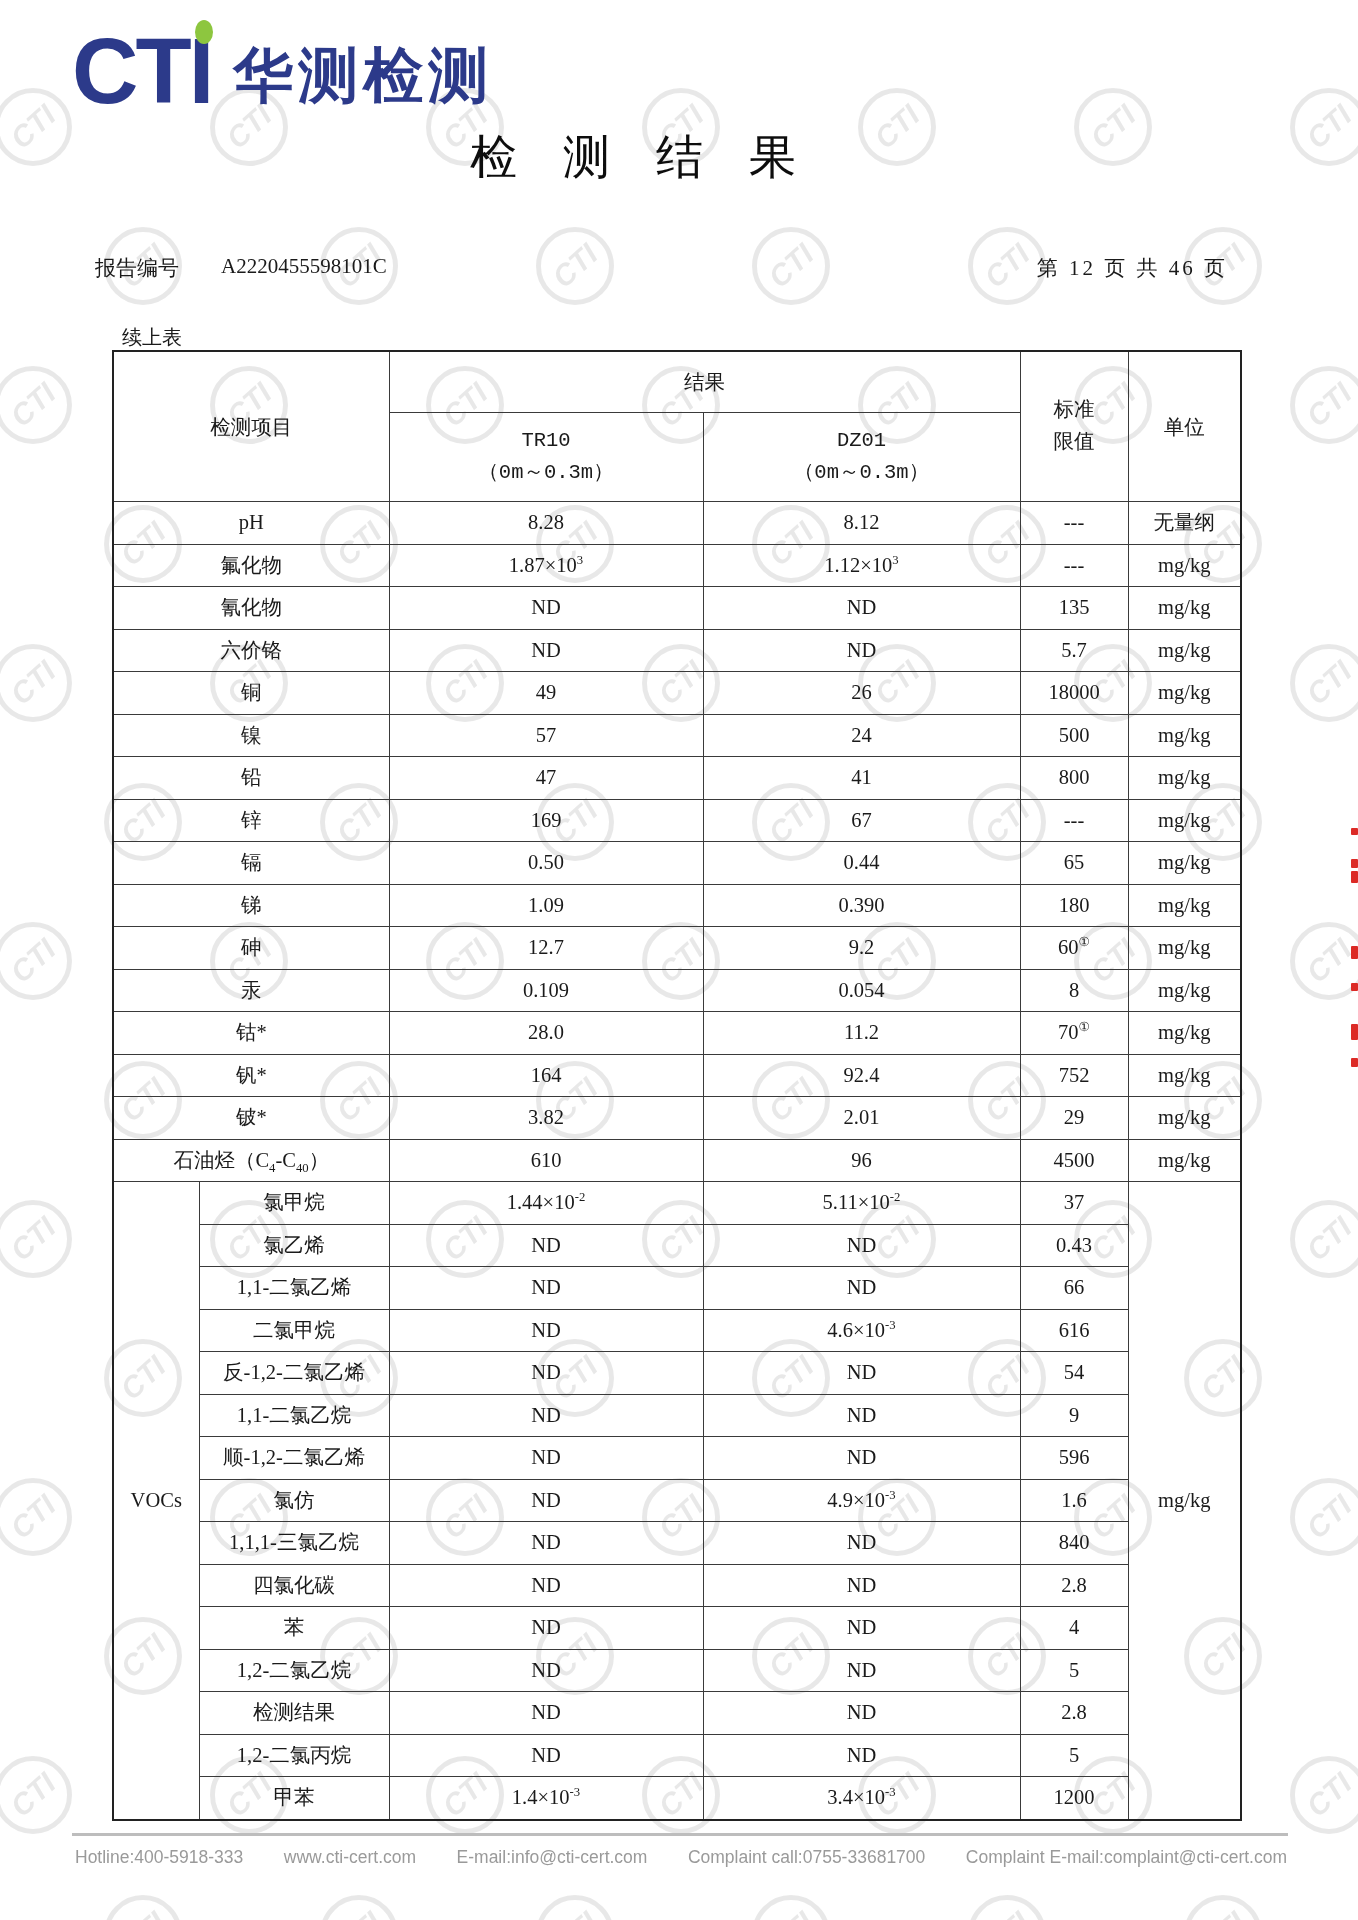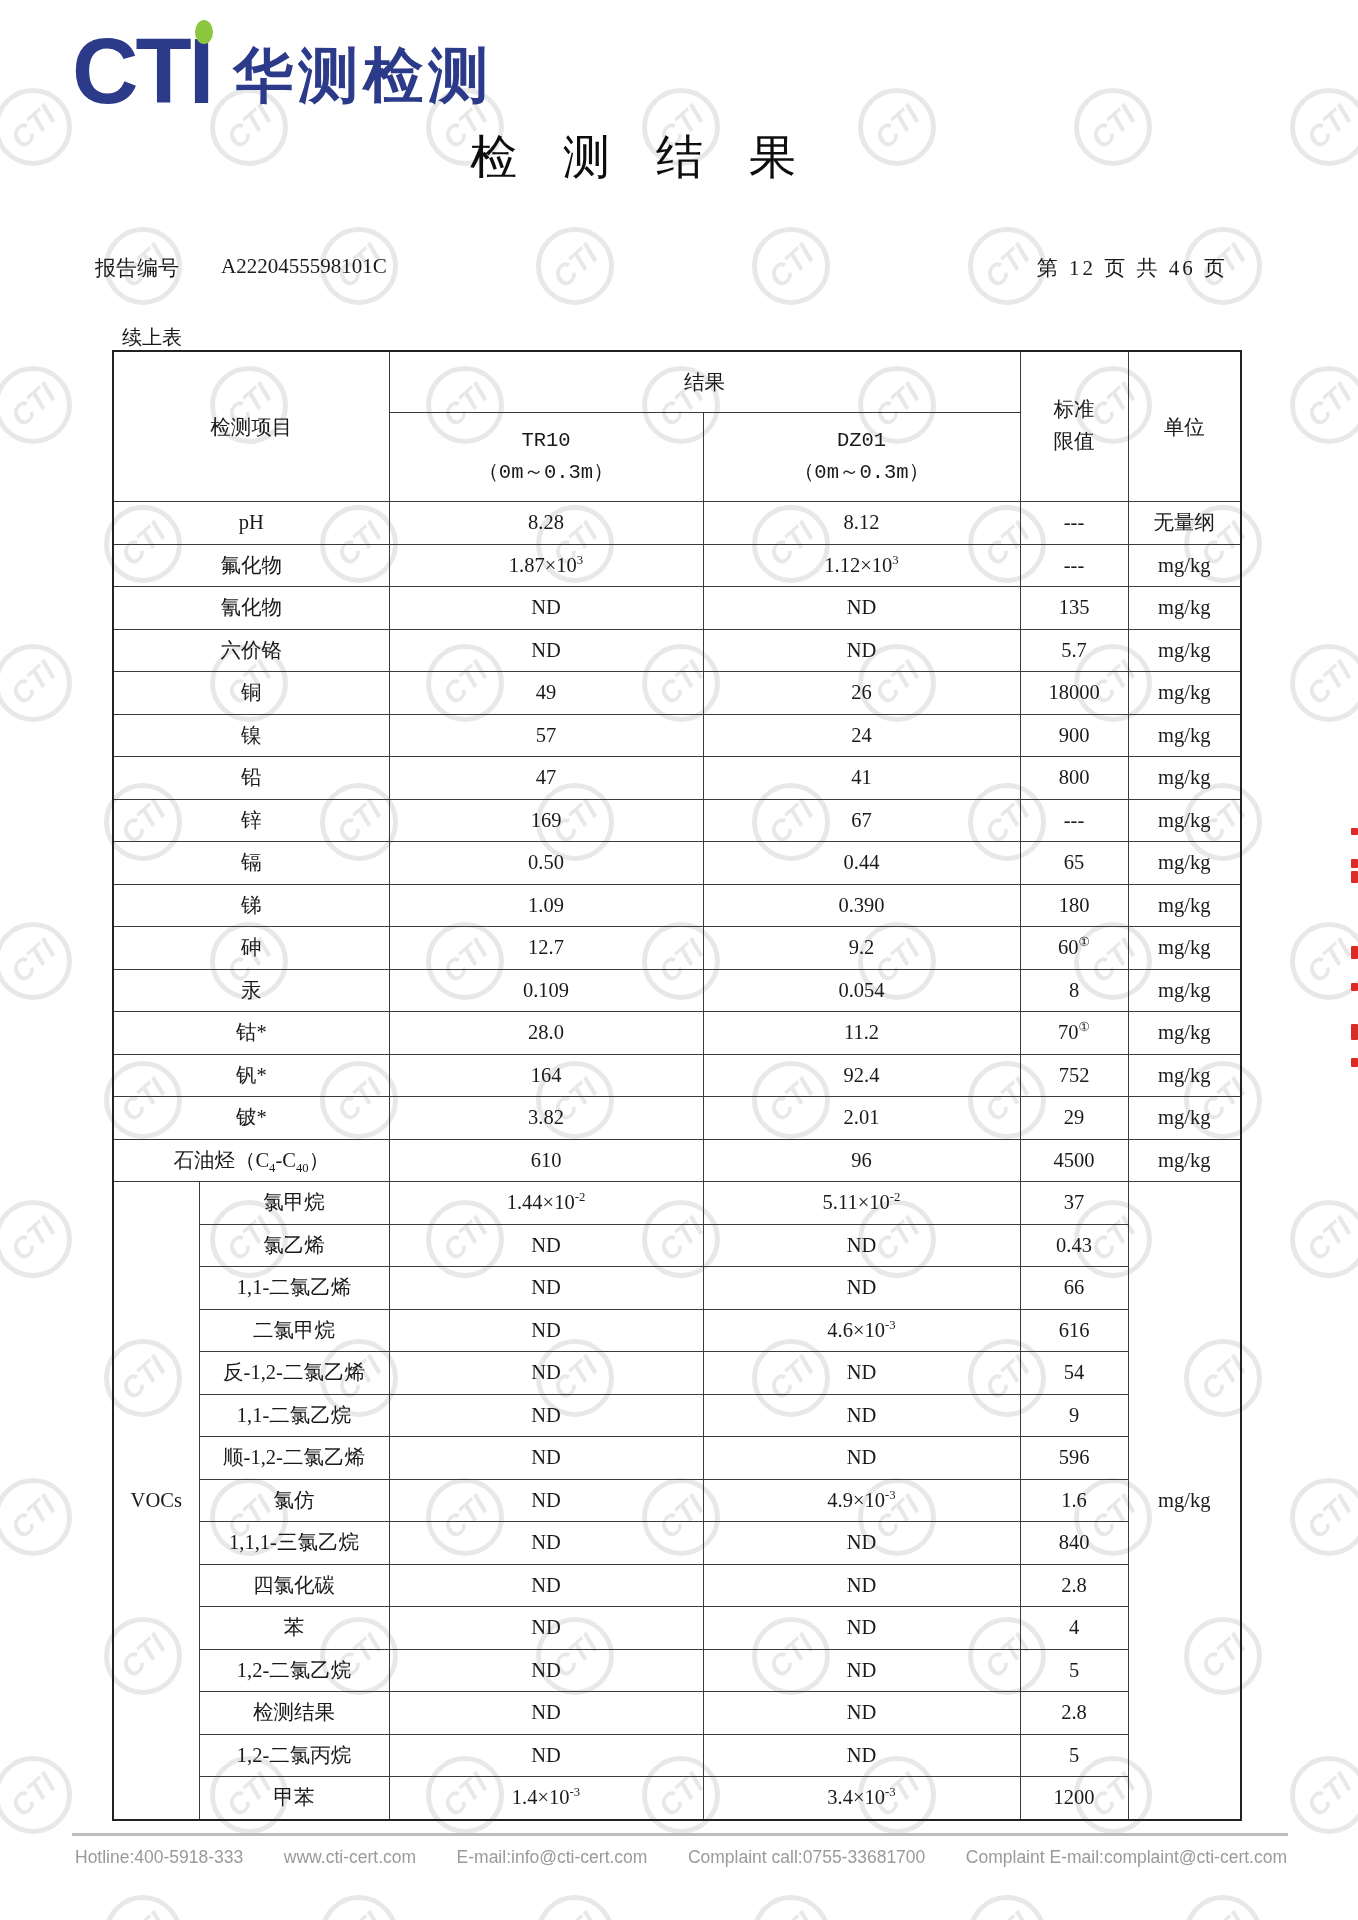--- a/index.html
+++ b/index.html
@@ -451,21 +451,21 @@
           <td colspan="2">铜</td>
           <td>49</td>
           <td>26</td>
           <td>18000</td>
           <td>mg/kg</td>
         </tr>
         <tr>
           <td colspan="2">镍</td>
           <td>57</td>
           <td>24</td>
-          <td>900</td>
+          <td>500</td>
           <td>mg/kg</td>
         </tr>
         <tr>
           <td colspan="2">铅</td>
           <td>47</td>
           <td>41</td>
           <td>800</td>
           <td>mg/kg</td>
         </tr>
         <tr>

